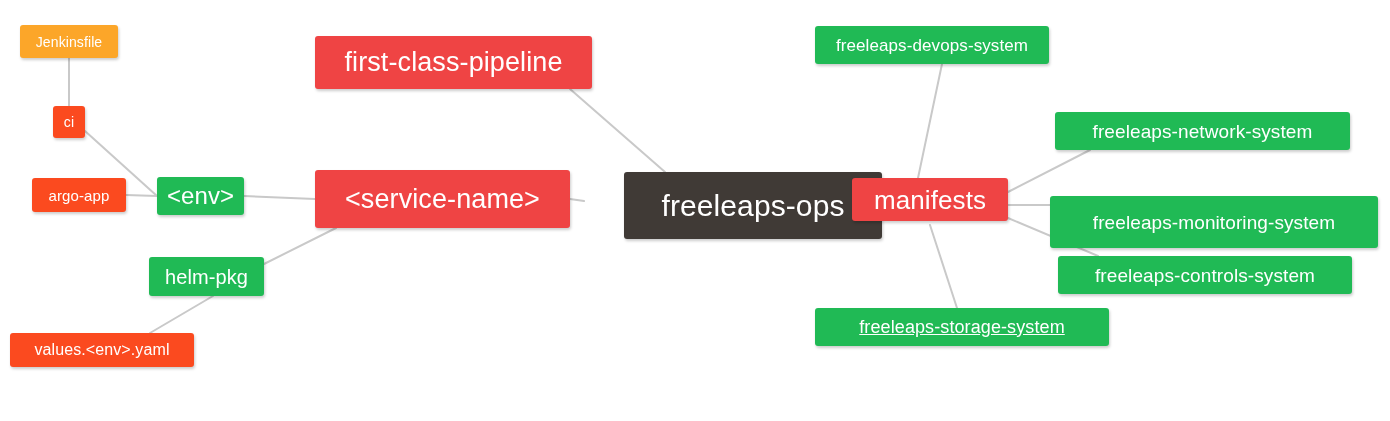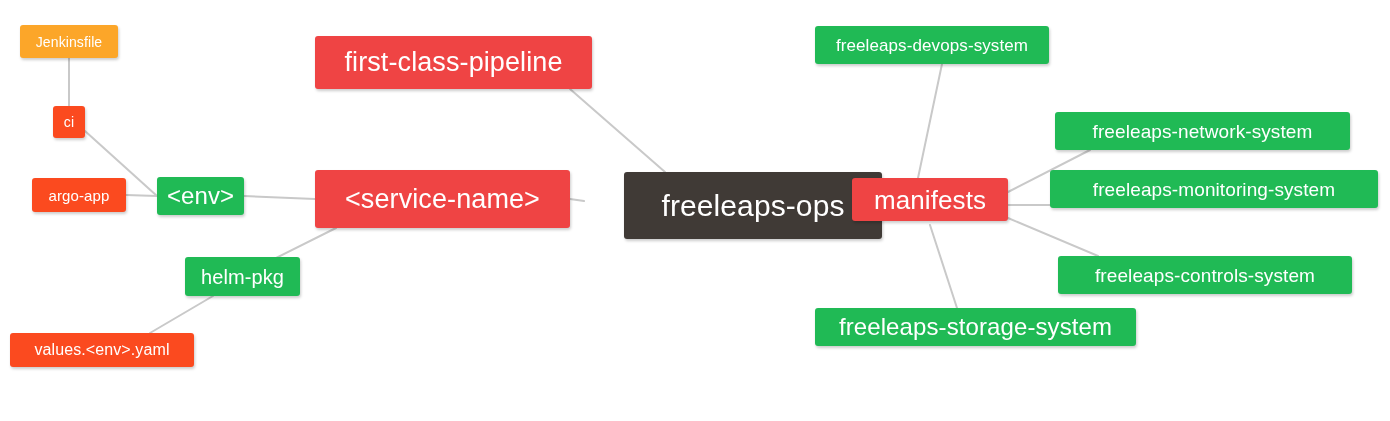--- a/index.html
+++ b/index.html
@@ -66,25 +66,25 @@
       <line x1="1008" y1="192" x2="1090" y2="150" stroke="#c9c9c9" stroke-width="2" stroke-linecap="round"></line>
       <line x1="1008" y1="205" x2="1050" y2="205" stroke="#c9c9c9" stroke-width="2" stroke-linecap="round"></line>
       <line x1="1008" y1="218" x2="1098" y2="256" stroke="#c9c9c9" stroke-width="2" stroke-linecap="round"></line>
       <line x1="930" y1="225" x2="957" y2="308" stroke="#c9c9c9" stroke-width="2" stroke-linecap="round"></line>
     </svg>
   <div id="node-layer">
       <div class="node node-orange" style="left: 20px; top: 25px; width: 98px; height: 33px; font-size: 14px;">Jenkinsfile</div>
       <div class="node node-redorange" style="left: 53px; top: 106px; width: 32px; height: 32px; font-size: 14px;">ci</div>
       <div class="node node-redorange" style="left: 32px; top: 178px; width: 94px; height: 34px; font-size: 15px;">argo-app</div>
       <div class="node node-green" style="left: 157px; top: 177px; width: 87px; height: 38px; font-size: 24px;">&lt;env&gt;</div>
-      <div class="node node-green" style="left: 149px; top: 257px; width: 115px; height: 39px; font-size: 20px; margin-left: 36px;">helm-pkg</div>
+      <div class="node node-green" style="left: 149px; top: 257px; width: 115px; height: 39px; font-size: 20px;">helm-pkg</div>
       <div class="node node-redorange" style="left: 10px; top: 333px; width: 184px; height: 34px; font-size: 16px;">values.&lt;env&gt;.yaml</div>
       <div class="node node-blue" style="left: 315px; top: 36px; width: 277px; height: 53px; font-size: 27px;">first-class-pipeline</div>
       <div class="node node-blue" style="left: 315px; top: 170px; width: 255px; height: 58px; font-size: 27px;">&lt;service-name&gt;</div>
       <div class="node node-root" style="left: 584px; top: 172px; width: 258px; height: 67px; font-size: 30px; margin-left: 40px;">freeleaps-ops</div>
       <div class="node node-blue" style="left: 852px; top: 178px; width: 156px; height: 43px; font-size: 26px;">manifests</div>
       <div class="node node-green" style="left: 815px; top: 26px; width: 234px; height: 38px; font-size: 17px;">freeleaps-devops-system</div>
       <div class="node node-green" style="left: 1055px; top: 112px; width: 295px; height: 38px; font-size: 19px;">freeleaps-network-system</div>
-      <div class="node node-green" style="left: 1050px; top: 170px; width: 328px; height: 38px; font-size: 19px;">freeleaps-monitoring-system</div>
+      <div class="node node-green" style="left: 1050px; top: 196px; width: 328px; height: 52px; font-size: 19px;">freeleaps-monitoring-system</div>
       <div class="node node-green" style="left: 1058px; top: 256px; width: 294px; height: 38px; font-size: 19px;">freeleaps-controls-system</div>
-      <div class="node node-green" style="left: 815px; top: 308px; width: 321px; height: 38px; font-size: 24px;">freeleaps-storage-system</div>
+      <div class="node node-green" style="left: 815px; top: 308px; width: 294px; height: 38px; font-size: 18px; text-decoration: underline;">freeleaps-storage-system</div>
     </div>
 </div>
 
 </body></html>

